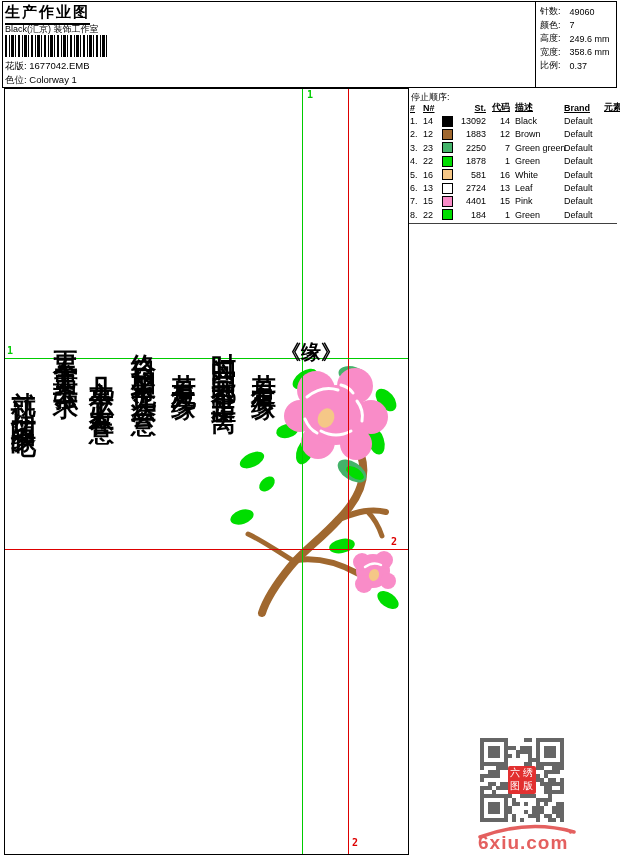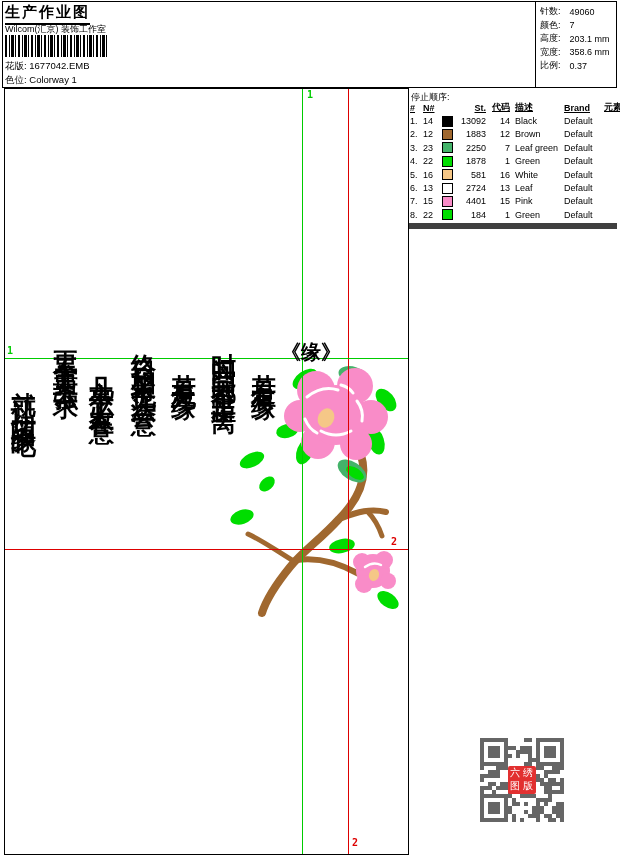--- a/index.html
+++ b/index.html
@@ -11,21 +11,21 @@
              border-bottom:2px solid #000;padding-bottom:1px;}
   .hdr-studio{position:absolute;left:2px;top:21px;font-size:9px;}
   .barcode{position:absolute;left:2px;top:33px;width:102px;height:22px;
            background:repeating-linear-gradient(90deg,#000 0 2px,#fff 2px 4px,#000 4px 5px,#fff 5px 6px,#000 6px 9px,#fff 9px 10px,#000 10px 11px,#fff 11px 13px);}
   .hdr-line{position:absolute;left:2px;font-size:9.5px;}
   .hdr-design{top:58px;}
   .hdr-colorway{top:72px;}
   .stats-box{position:absolute;left:532px;top:0;width:81px;height:100%;border-left:1px solid #000;padding:3px 0 0 4px;box-sizing:border-box;}
   .stat-row{display:flex;gap:9px;font-size:9px;height:13.5px;align-items:center;white-space:nowrap;}
   
-  .panel{position:absolute;left:409px;top:88px;width:208px;height:135px;border-bottom:6px solid #404040;}
+  .panel{position:absolute;left:409px;top:88px;width:208px;height:135px;border-bottom:1px solid #404040;}
   .panel-title{position:absolute;left:2px;top:3px;font-size:9px;}
   .seq-table{position:absolute;left:1px;top:13px;width:206px;}
   .seq-row{display:grid;grid-template-columns:13px 17px 15px 31px 24px 50px 42px 14px;height:13.4px;align-items:center;font-size:9px;white-space:nowrap;}
   .seq-row.head{font-weight:bold;}
   .seq-row.head span{text-decoration:underline;}
   .c-st,.c-code{text-align:right;}
   .c-desc{padding-left:5px;}
   .c-brand{padding-left:4px;}
   .c-elem{padding-left:2px;}
   .swatch{width:9px;height:9px;border:1px solid #000;margin-left:2px;}
@@ -69,42 +69,42 @@
              color:#E4605F;letter-spacing:1px;}
   .logo-swoosh{position:absolute;left:0;top:0;}
 </style>
 </head>
 <body>
 
 <div class="sheet">
 
   <div class="header-box">
     <div class="hdr-title">生产作业图</div>
-    <div class="hdr-studio">Wilcom(汇京) 装饰工作室</div>
+    <div class="hdr-studio">Black(汇京) 装饰工作室</div>
     <div class="barcode"></div>
     <div class="hdr-line hdr-design">
       <span>花版:</span>
       <span>1677042.EMB</span>
     </div>
     <div class="hdr-line hdr-colorway">
       <span>色位:</span>
       <span>Colorway 1</span>
     </div>
     <div class="stats-box">
       <div class="stat-row">
         <span>针数:</span>
         <span>49060</span>
       </div>
       <div class="stat-row">
         <span>颜色:</span>
         <span>7</span>
       </div>
       <div class="stat-row">
         <span>高度:</span>
-        <span>203.1 mm</span>
+        <span>249.6 mm</span>
       </div>
       <div class="stat-row">
         <span>宽度:</span>
         <span>358.6 mm</span>
       </div>
       <div class="stat-row">
         <span>比例:</span>
         <span>0.37</span>
       </div>
     </div>
@@ -142,21 +142,21 @@
         <span class="c-desc">Brown</span>
         <span class="c-brand">Default</span>
         <span class="c-elem"></span>
       </div>
       <div class="seq-row">
         <span>3.</span>
         <span>23</span>
         <div class="swatch" style="background: rgb(68, 179, 106);"></div>
         <span class="c-st">2250</span>
         <span class="c-code">7</span>
-        <span class="c-desc">Leaf green</span>
+        <span class="c-desc">Green green</span>
         <span class="c-brand">Default</span>
         <span class="c-elem"></span>
       </div>
       <div class="seq-row">
         <span>4.</span>
         <span>22</span>
         <div class="swatch" style="background: rgb(0, 221, 0);"></div>
         <span class="c-st">1878</span>
         <span class="c-code">1</span>
         <span class="c-desc">Green</span>
@@ -725,14 +725,21 @@
       <div class="on" style="background: rgb(102, 102, 102);"></div>
       <div></div>
       <div class="on" style="background: rgb(102, 102, 102);"></div>
     </div>
   <div class="seal">
     <span>六</span>
     <span>绣</span>
     <span>图</span>
     <span>版</span>
   </div>
+  <div class="logo">
+    <div class="logo-text">6xiu.com</div>
+    <svg class="logo-swoosh" width="104" height="16" viewBox="0 0 104 16">
+      <path d="M4 13 Q 52 -5 98 8" stroke="#E4605F" stroke-width="3.5" fill="none" stroke-linecap="round"></path>
+      <path d="M98 8 L90 4 L94 10 Z" fill="#E4605F"></path>
+    </svg>
+  </div>
 
 </div>
 
 </body></html>

